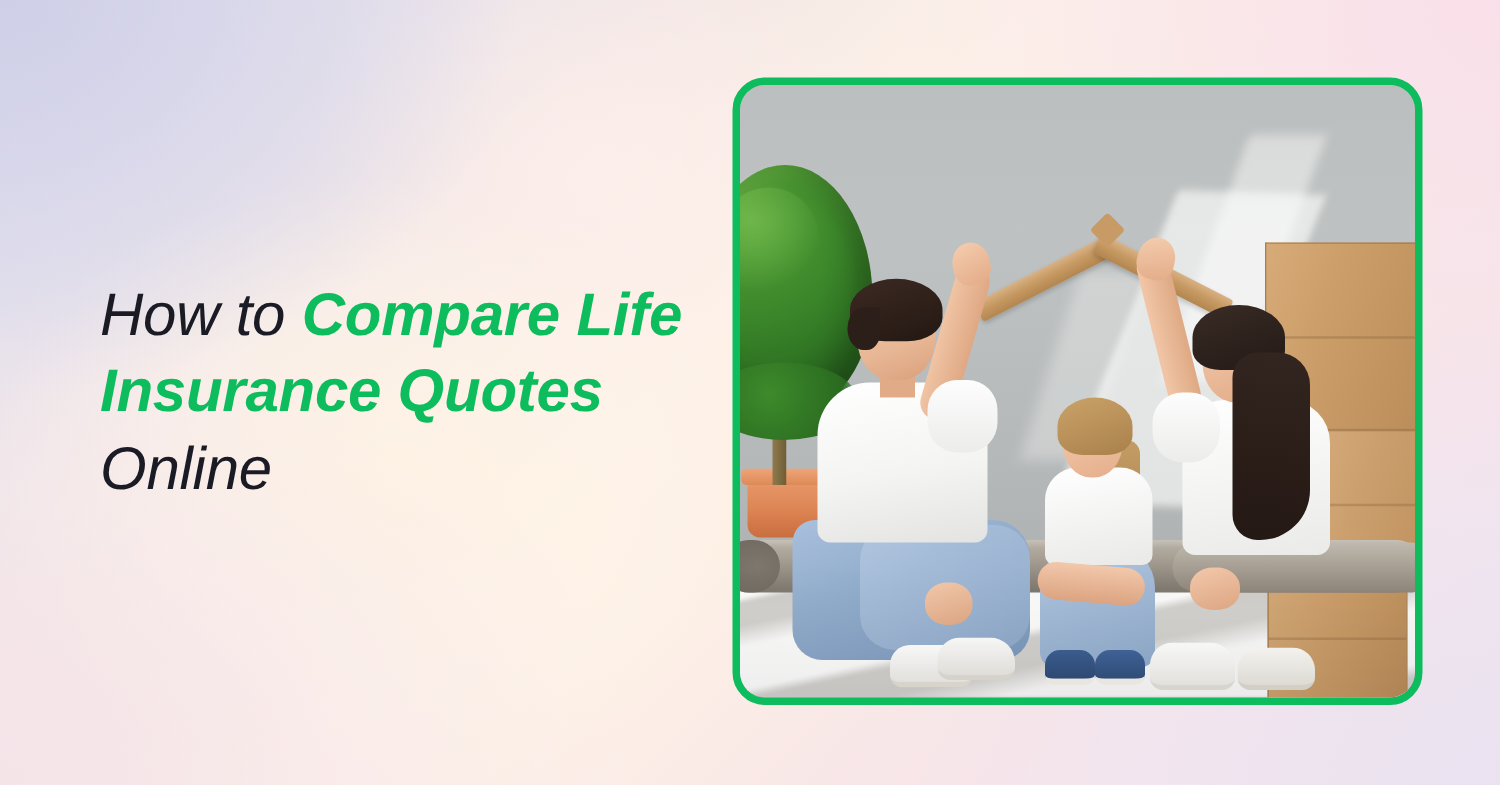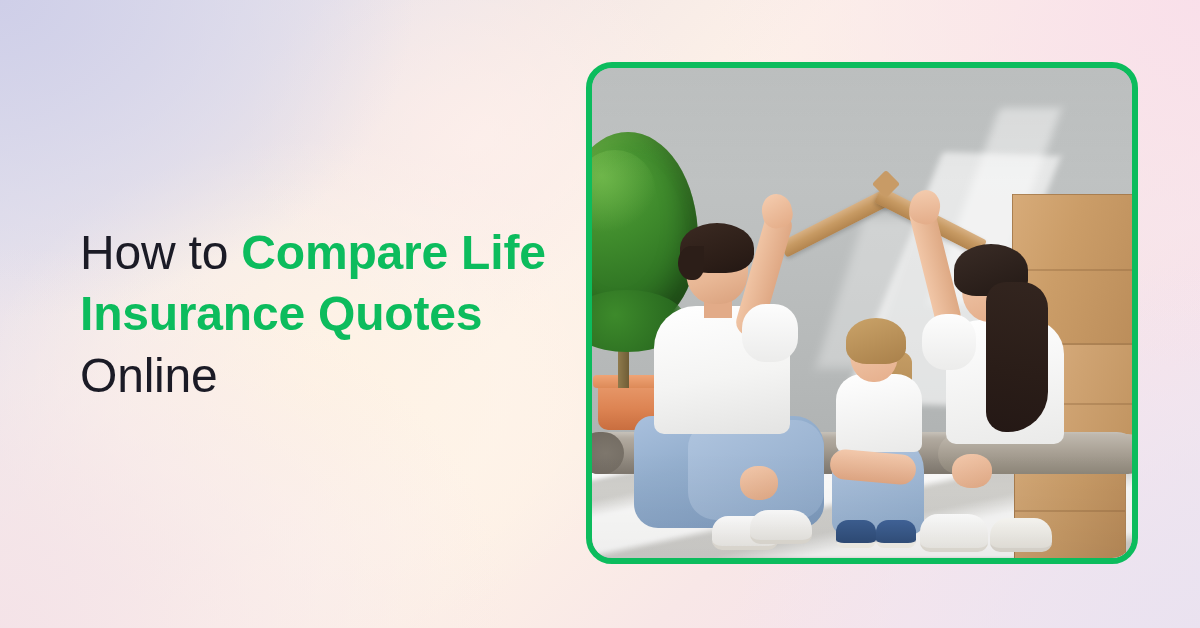--- a/index.html
+++ b/index.html
@@ -58,20 +58,21 @@
   
   .headline{
     position:absolute;
     left:80px; top:222px;
     width:500px;
     font-size:48px;
     line-height:1.28;
     letter-spacing:-0.2px;
     color:#1b1b26;
     font-weight:400;
+    font-style:italic;
   }
   .headline .accent{
     color:#0cbc5d;
     font-weight:700;
   }
 
   
   .photo-card{
     position:absolute;
     left:586px; top:62px;

